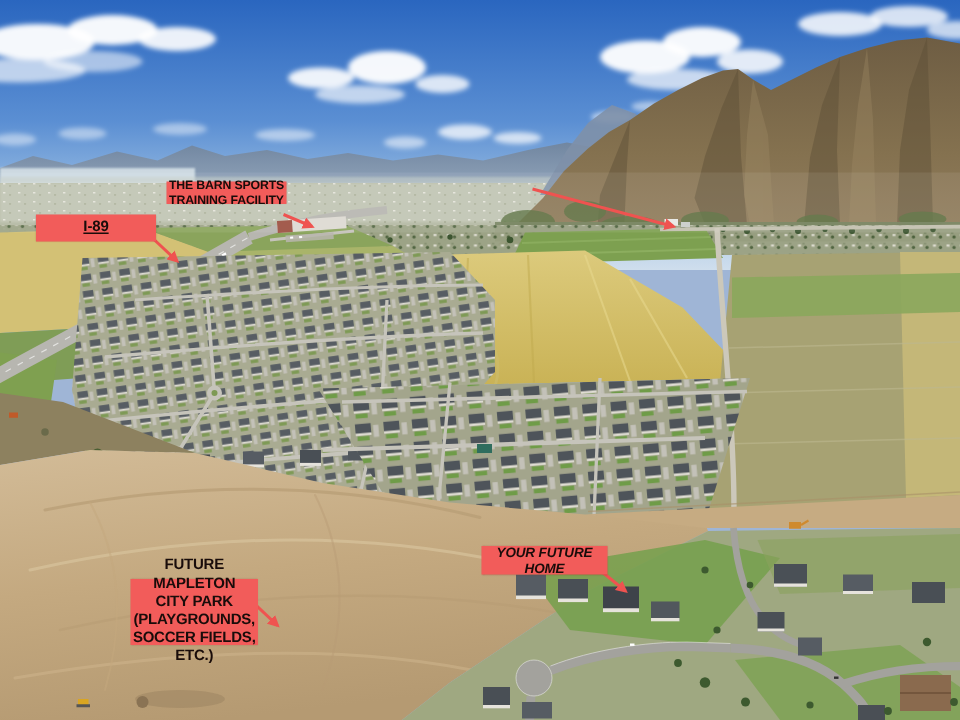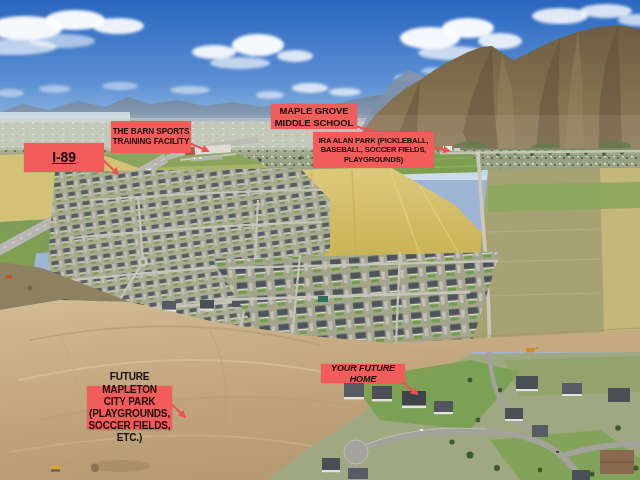--- a/index.html
+++ b/index.html
@@ -8,22 +8,22 @@
   #scene{position:absolute;left:0;top:0;width:640px;height:480px;display:block;}
   #pointers{position:absolute;left:0;top:0;width:640px;height:480px;z-index:5;pointer-events:none;}
   .map-label{
     position:absolute;z-index:10;
     background:#f25c5a;color:#190c0a;
     display:flex;align-items:center;justify-content:center;
     text-align:center;font-weight:bold;
     white-space:pre-line;line-height:1.22;letter-spacing:-0.1px;
     box-shadow:0 0 1px rgba(120,20,20,.35);
   }
-  .lab-i89{left:24px;top:143px;width:80px;height:29px;font-size:14px;text-decoration:underline;}
-  .lab-barn{left:111px;top:121px;width:80px;height:32px;font-size:8.2px;}
+  .lab-i89{left:24px;top:143px;width:80px;height:18px;font-size:10px;text-decoration:underline;}
+  .lab-barn{left:111px;top:121px;width:80px;height:15px;font-size:8.2px;}
   .lab-school{left:271px;top:104px;width:86px;height:25px;font-size:9.5px;}
   .lab-park{left:313px;top:132px;width:121px;height:36px;font-size:7.6px;letter-spacing:-0.15px;}
   .lab-home{left:321px;top:364px;width:84px;height:19px;font-size:9px;font-style:italic;}
   .lab-futurepark{left:87px;top:386px;width:85px;height:44px;font-size:10px;letter-spacing:-0.15px;}
 </style>
 </head>
 <body>
 
 <div id="stage">
 
@@ -372,23 +372,18 @@
       <line x1="189" y1="143" x2="208" y2="151" marker-end="url(#arrow)"></line>
       <line x1="355" y1="126" x2="449" y2="151" marker-end="url(#arrow)"></line>
       <line x1="401" y1="381" x2="417" y2="394" marker-end="url(#arrow)"></line>
       <line x1="168" y1="401" x2="185" y2="417" marker-end="url(#arrow)"></line>
     </g>
   </svg>
 
   <div class="map-label lab-i89">I-89</div>
   <div class="map-label lab-barn">THE BARN SPORTS
 TRAINING FACILITY</div>
-  <div class="map-label lab-school">MAPLE GROVE
-MIDDLE SCHOOL</div>
-  <div class="map-label lab-park">IRA ALAN PARK (PICKLEBALL,
-BASEBALL, SOCCER FIELDS,
-PLAYGROUNDS)</div>
   <div class="map-label lab-home">YOUR FUTURE HOME</div>
   <div class="map-label lab-futurepark">FUTURE MAPLETON
 CITY PARK
 (PLAYGROUNDS,
 SOCCER FIELDS, ETC.)</div>
 </div>
 
 </body></html>

